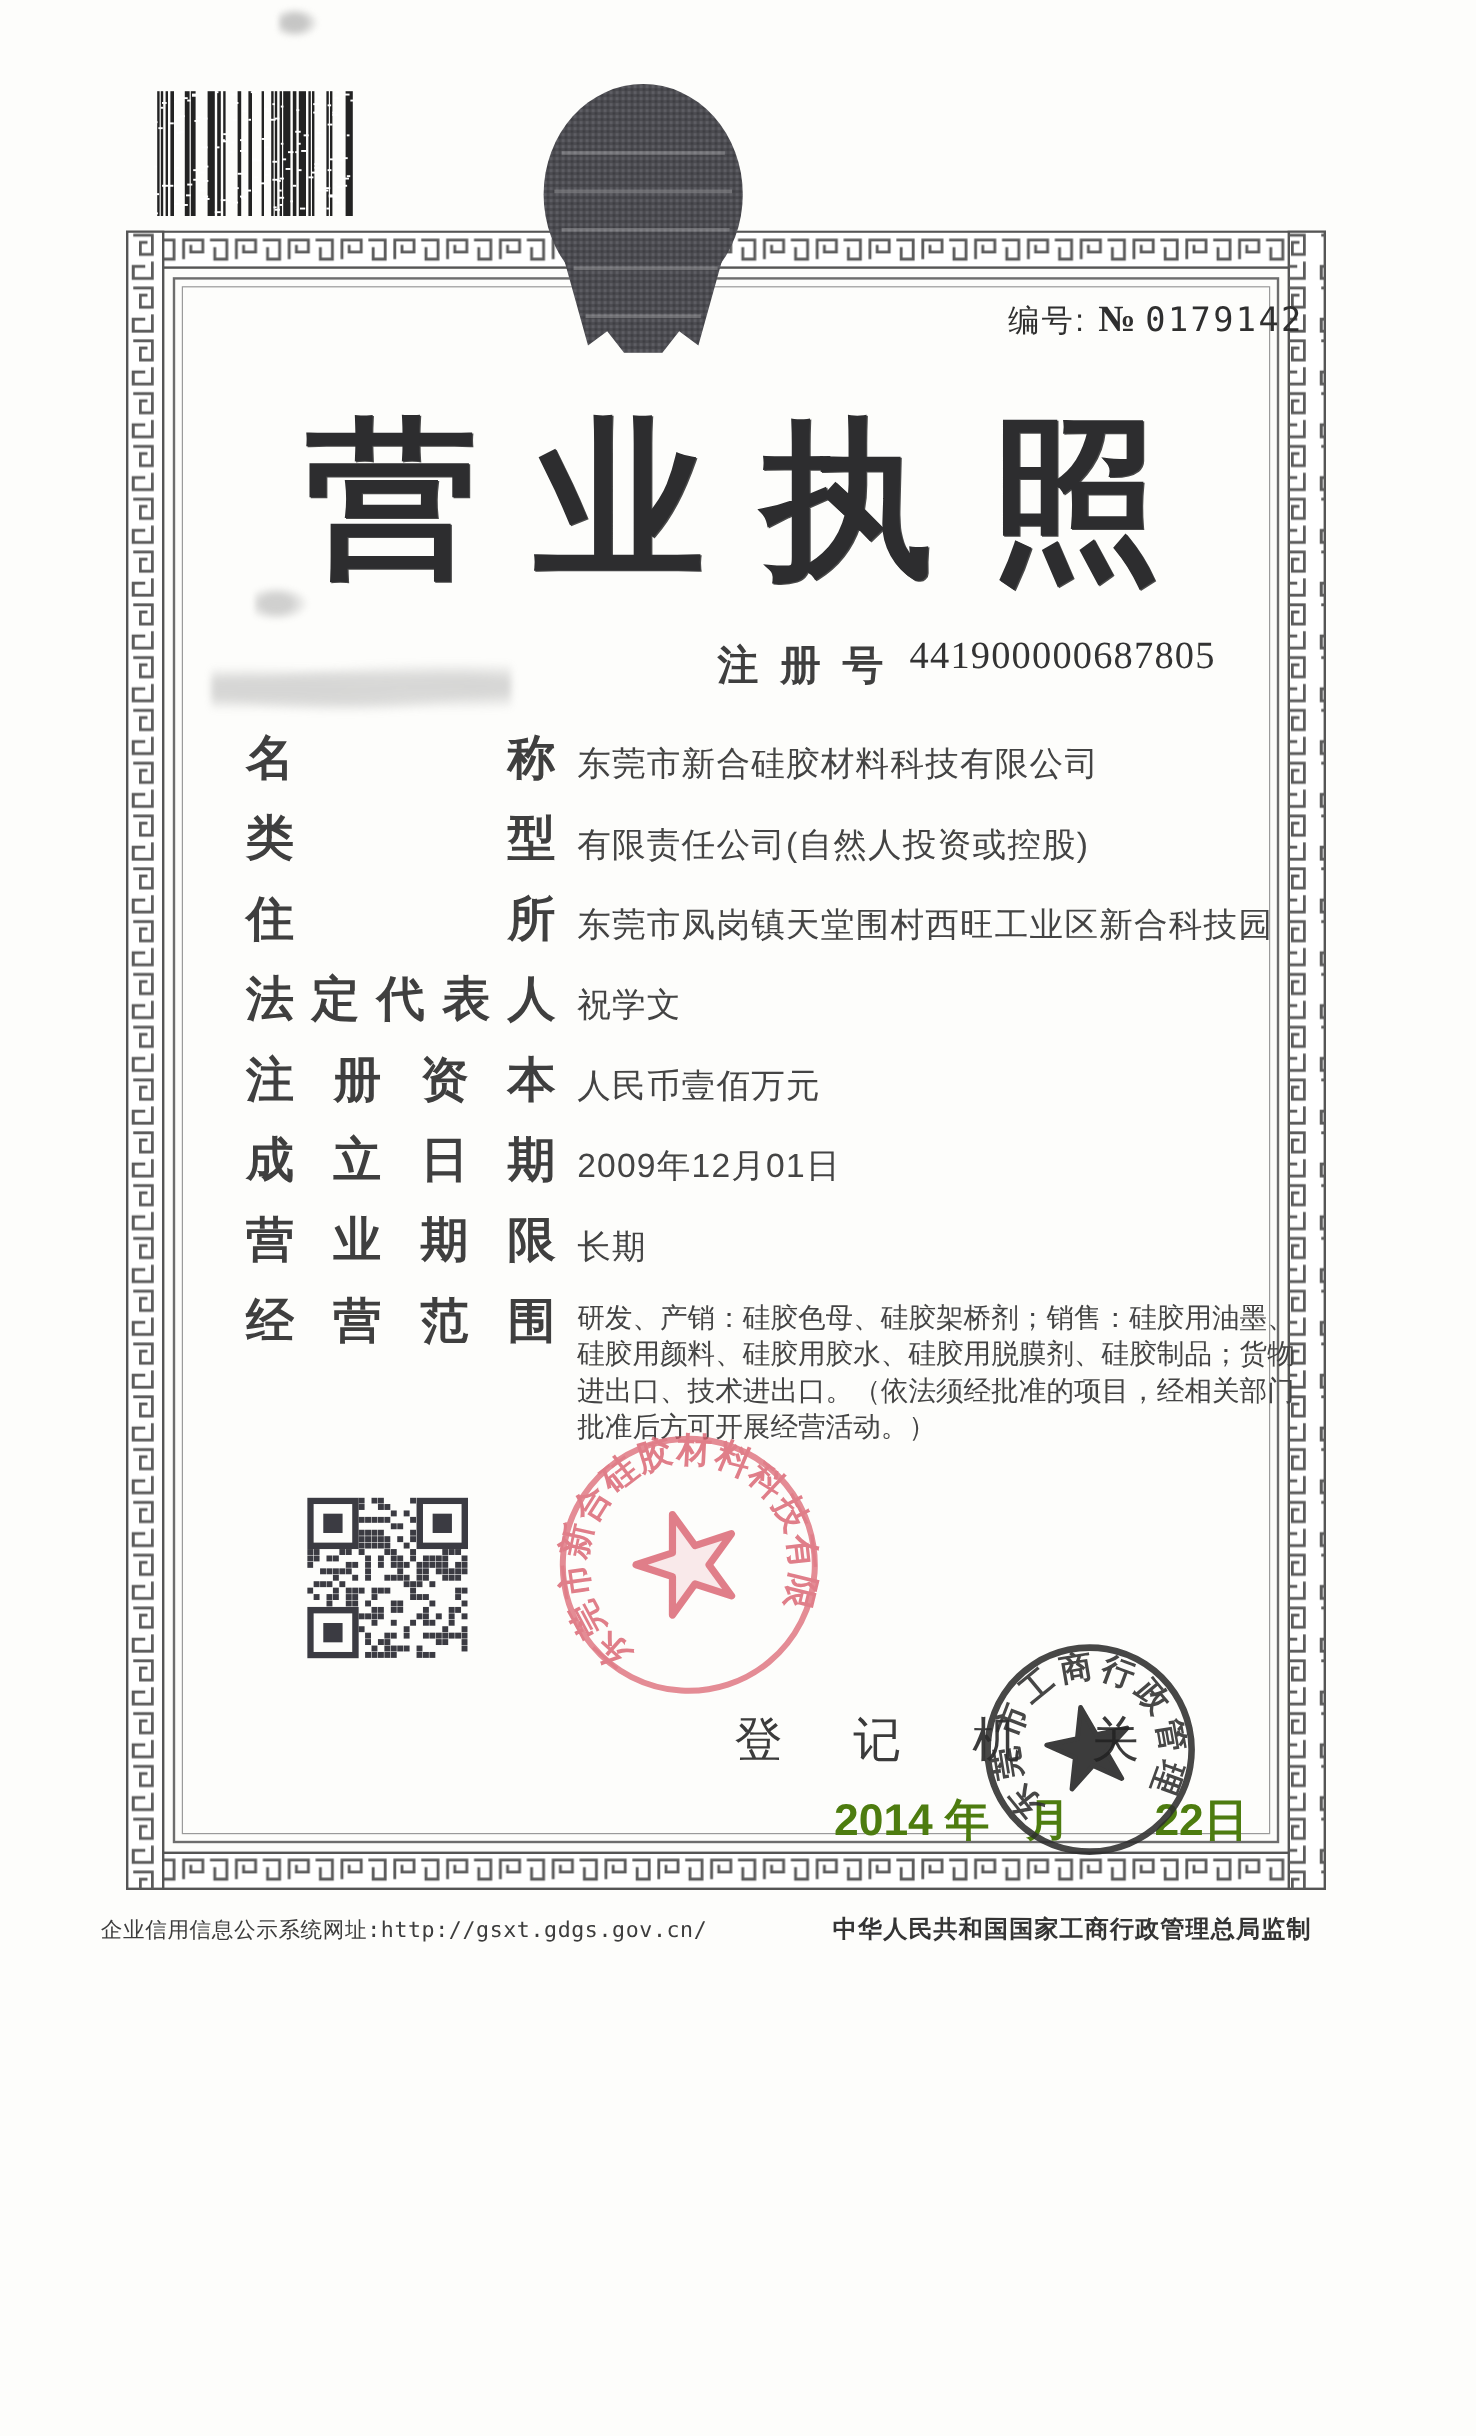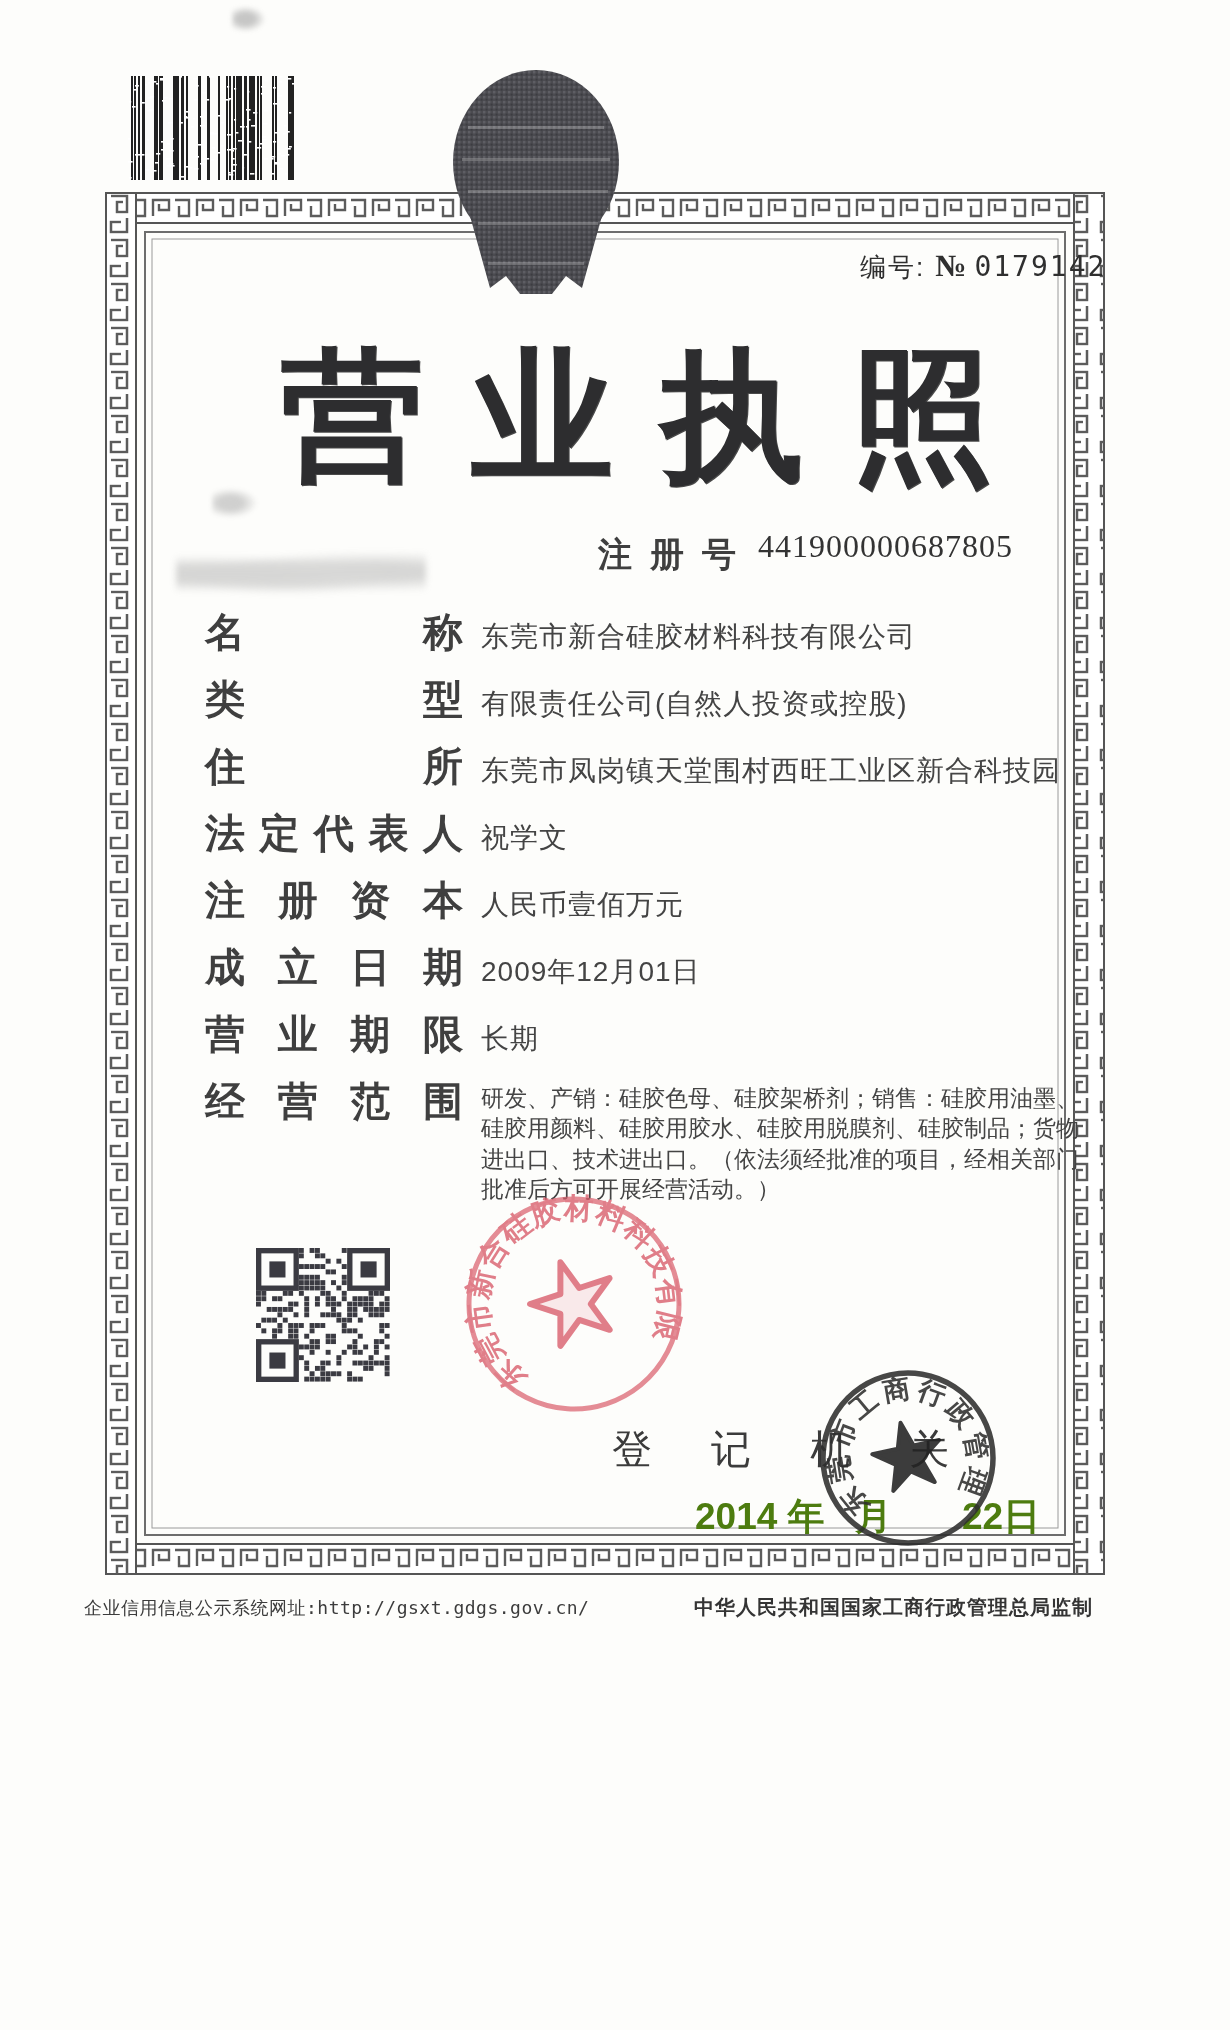--- a/index.html
+++ b/index.html
@@ -17,29 +17,29 @@
   .smudge{filter:blur(2px);opacity:.45;background:
     radial-gradient(ellipse at 40% 50%, #9a9a9a 0 30%, transparent 70%);}
   #smudge-top{left:232px;top:6px;width:34px;height:26px;opacity:.55;}
   #smudge-a{left:212px;top:488px;width:46px;height:30px;}
   #smudge-b{left:176px;top:552px;width:250px;height:44px;opacity:.35;background:
     radial-gradient(ellipse at 12% 50%, #8f8f8f 0 22%, transparent 60%),
     radial-gradient(ellipse at 45% 55%, #9a9a9a 0 18%, transparent 55%),
     radial-gradient(ellipse at 80% 45%, #909090 0 20%, transparent 60%);}
 
   
-  #serial{left:840px;top:248px;width:250px;white-space:nowrap;color:#2f2f2f;margin-left:20px;}
+  #serial{left:840px;top:248px;width:250px;white-space:nowrap;color:#2f2f2f;}
   #serial .prefix{font-size:26px;letter-spacing:2px;}
   #serial .nosym{font-family:"Liberation Serif",serif;font-weight:bold;font-size:31px;padding:0 8px 0 10px;}
   #serial .num{font-family:"DejaVu Sans Mono",monospace;font-size:28px;letter-spacing:2px;}
 
   
   #title{
     left:105px;top:322px;width:1000px;text-align:center;
-    font-size:142px;font-weight:900;letter-spacing:48px;padding-left:56px;
+    font-size:142px;font-weight:900;letter-spacing:48px;padding-left:30px;
     color:#2d2d2f;text-shadow:1px 1px 0 #4a4a4a;
     font-family:"Liberation Sans","DejaVu Sans",sans-serif;
   }
 
   
   #regno-line{left:0;top:528px;width:1230px;height:46px;}
   #regno-label{position:absolute;left:598px;top:4px;font-size:34px;font-weight:600;
     letter-spacing:18px;color:#3f3f3f;}
   #regno-value{position:absolute;left:758px;top:0;font-size:32px;color:#333;
     font-family:"Liberation Serif","DejaVu Serif",serif;letter-spacing:1px;}

